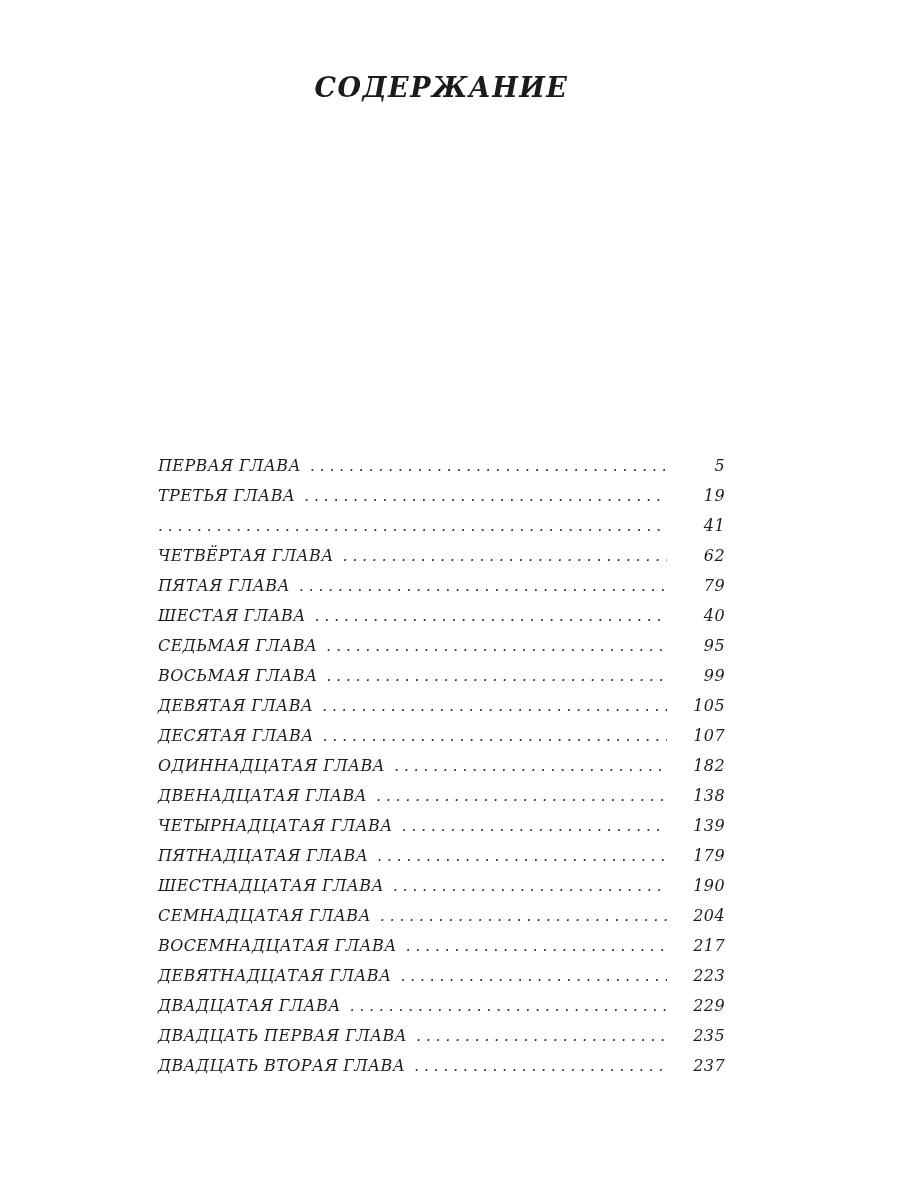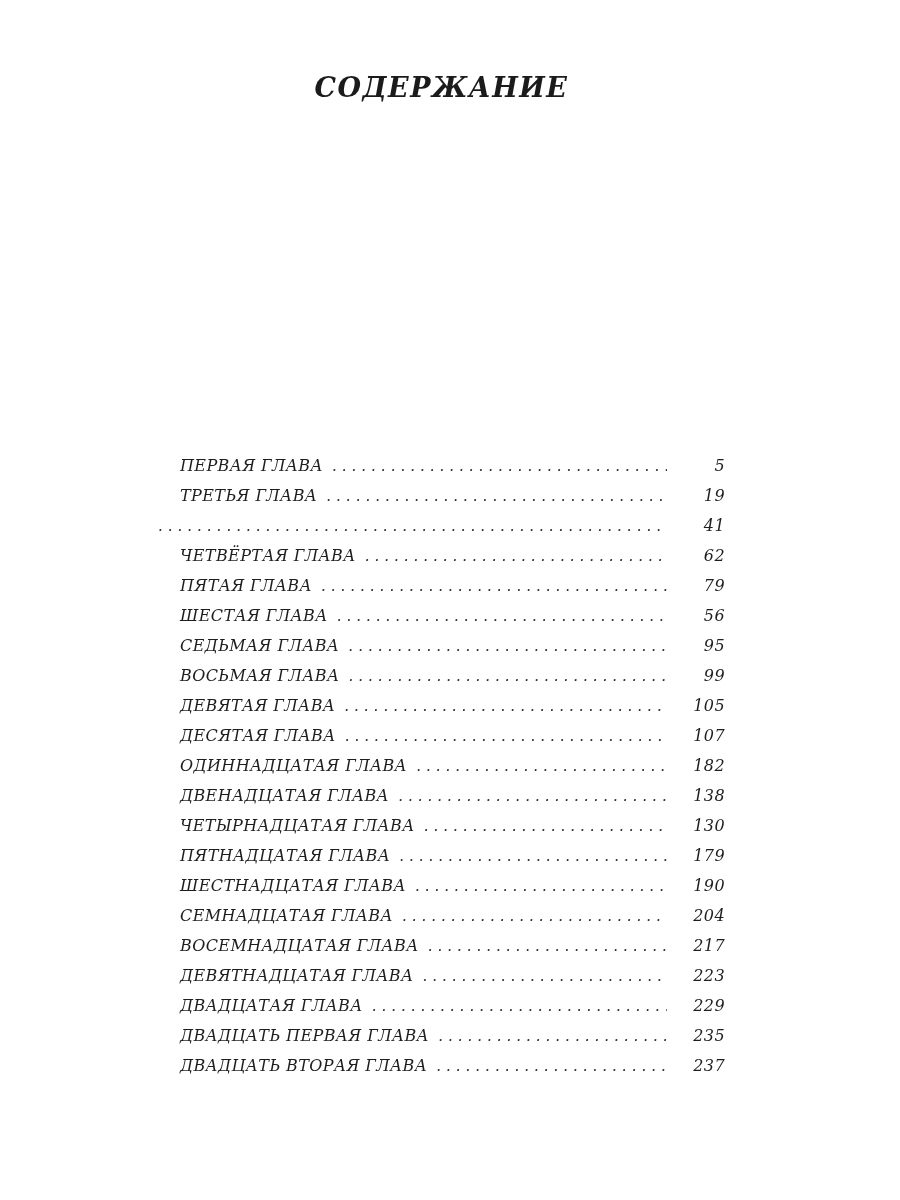--- a/index.html
+++ b/index.html
@@ -43,21 +43,20 @@
     display: flex;
     align-items: baseline;
     height: 30px;
     font-size: 16px;
     letter-spacing: 0.4px;
     line-height: 30px;
   }
   .toc-label {
     white-space: nowrap;
     padding-right: 9px;
-    margin-left: 22px;
   }
   .toc-dots {
     flex: 1;
     overflow: hidden;
     white-space: nowrap;
     letter-spacing: 5px;
     font-size: 15px;
     color: #2b2b2b;
   }
   .toc-page {
@@ -99,21 +98,21 @@
 
   <div class="toc-row">
     <span class="toc-label">ПЯТАЯ ГЛАВА</span>
     <span class="toc-dots">..........................................................................................</span>
     <span class="toc-page">79</span>
   </div>
 
   <div class="toc-row">
     <span class="toc-label">ШЕСТАЯ ГЛАВА</span>
     <span class="toc-dots">..........................................................................................</span>
-    <span class="toc-page">56</span>
+    <span class="toc-page">40</span>
   </div>
 
   <div class="toc-row">
     <span class="toc-label">СЕДЬМАЯ ГЛАВА</span>
     <span class="toc-dots">..........................................................................................</span>
     <span class="toc-page">95</span>
   </div>
 
   <div class="toc-row">
     <span class="toc-label">ВОСЬМАЯ ГЛАВА</span>
@@ -141,21 +140,21 @@
 
   <div class="toc-row">
     <span class="toc-label">ДВЕНАДЦАТАЯ ГЛАВА</span>
     <span class="toc-dots">..........................................................................................</span>
     <span class="toc-page">138</span>
   </div>
 
   <div class="toc-row">
     <span class="toc-label">ЧЕТЫРНАДЦАТАЯ ГЛАВА</span>
     <span class="toc-dots">..........................................................................................</span>
-    <span class="toc-page">130</span>
+    <span class="toc-page">139</span>
   </div>
 
   <div class="toc-row">
     <span class="toc-label">ПЯТНАДЦАТАЯ ГЛАВА</span>
     <span class="toc-dots">..........................................................................................</span>
     <span class="toc-page">179</span>
   </div>
 
   <div class="toc-row">
     <span class="toc-label">ШЕСТНАДЦАТАЯ ГЛАВА</span>

